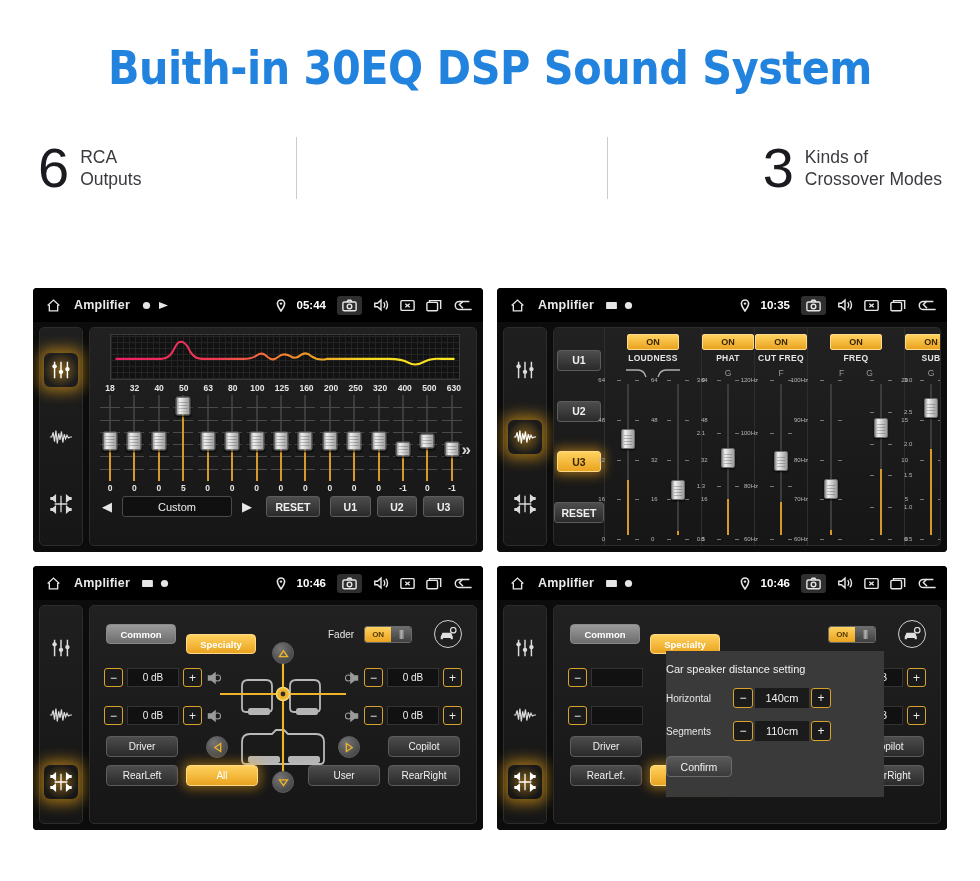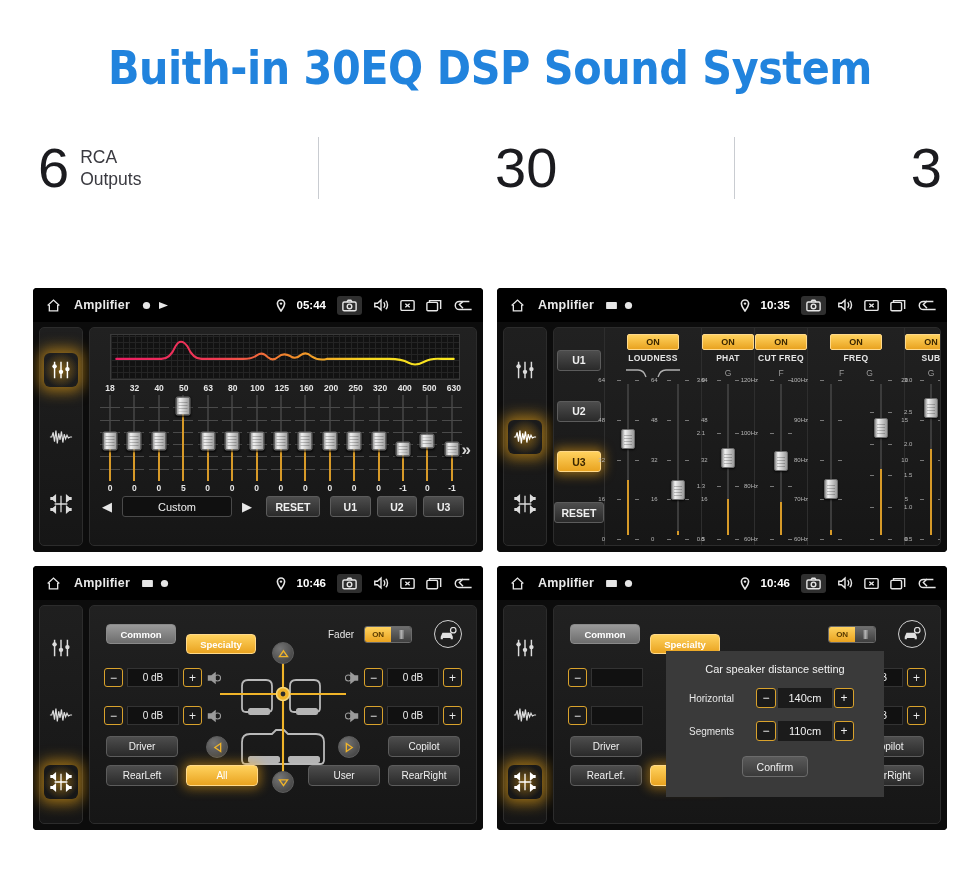--- a/index.html
+++ b/index.html
@@ -261,21 +261,21 @@
   .gbtn.sel { background:linear-gradient(180deg,#ffd25e,#e9a320); border-color:#ffd98a; color:#fff;
               box-shadow:0 0 11px 3px rgba(255,176,20,.45); }
   .navcirc { position:absolute; width:22px;height:22px;border-radius:50%;
              background: radial-gradient(circle at 35% 30%, #757575, #3a3a3a);
              border:1px solid #5d5d5d; display:flex;align-items:center;justify-content:center; }
 
   
   .modal {
     position:absolute; left:112px; top:45px; width:218px; height:146px;
     background:#3a3a3a; z-index:20;
-    display:flex; flex-direction:column; align-items:center;
+    display:flex; flex-direction:column; 
     padding-top: 12px;
   }
   .modal-title { color:#f0f0f0; font-size:11px; }
   .mrow { display:flex; align-items:center; gap:9px; margin-top:13px; width: 172px;}
   .mlabel { color:#e6e6e6; font-size:10px; width:58px; }
   .mstep { display:flex; align-items:center; gap:2px;}
   .msq { width:20px;height:20px;border:1.4px solid #d9a22c;border-radius:3px;background:#1b1b1b;color:#efefef;
          font-size:12px;display:flex;align-items:center;justify-content:center;}
   .mval { width:54px;height:20px;background:#1b1b1b;color:#f2f2f2;font-size:11px;
           display:flex;align-items:center;justify-content:center;}
@@ -293,25 +293,28 @@
 <div class="stats-row">
   <div class="stat">
     <div class="stat-num">6</div>
     <div class="stat-txt">
       <div>RCA</div>
       <div>Outputs</div>
     </div>
   </div>
   <div class="stat-div"></div>
   <div class="stat">
-    <div class="stat-num">30</div>
   </div>
   <div class="stat-div"></div>
   <div class="stat">
     <div class="stat-num">3</div>
+    <div class="stat-txt">
+      <div>Kinds of</div>
+      <div>Crossover Modes</div>
+    </div>
   </div>
 </div>
 
 <div class="grid">
 
   <div class="grid-row">
 
     <div class="screen">
       <div class="statusbar">
         <div class="sb-left">

